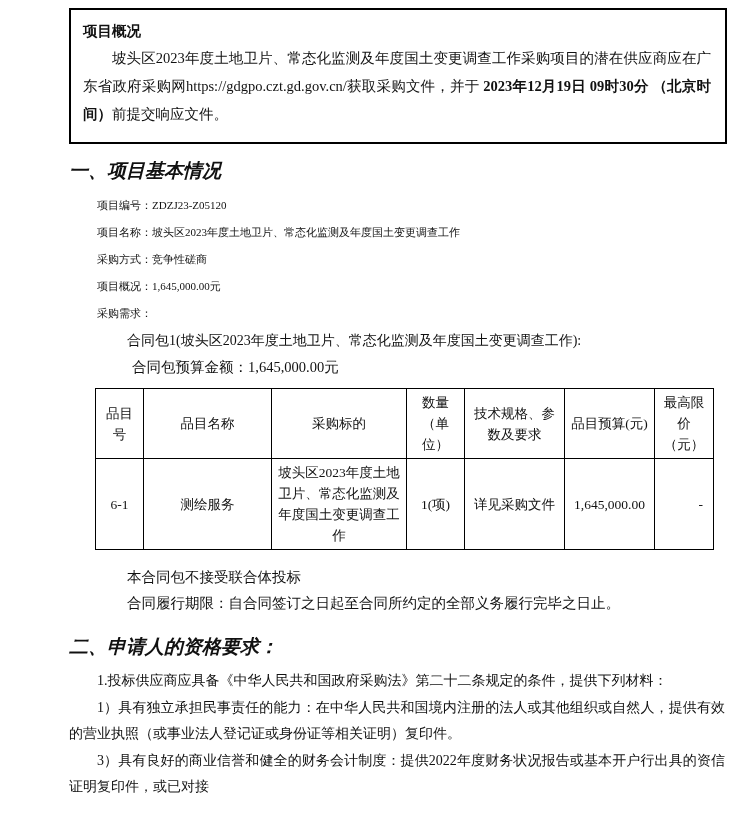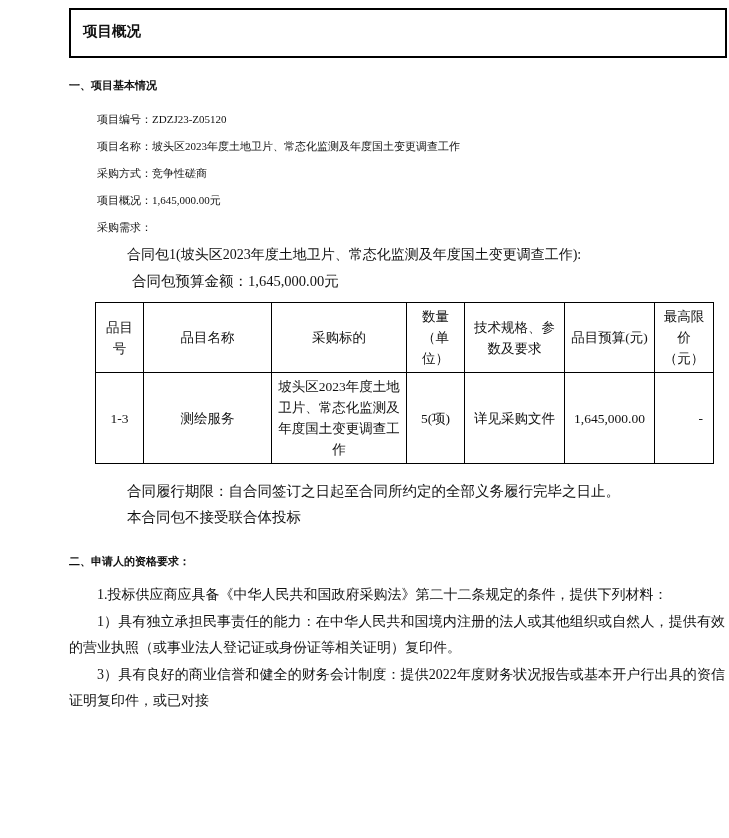--- a/index.html
+++ b/index.html
@@ -32,24 +32,25 @@
   }
   .overview-para {
     margin: 2px 0 0 0;
     font-size: 14.5px;
     line-height: 28px;
     text-indent: 2em;
     text-align: justify;
   }
   .bold { font-weight: bold; }
   .section-heading {
-    font-size: 11px;
+    font-size: 19px;
     font-weight: bold;
     margin: 16px 0 10px 0;
     line-height: 22px;
+    font-style: italic;
   }
   .field-line {
     margin-left: 28px;
     font-size: 11px;
     line-height: 27px;
   }
   .sub-line1 {
     margin-left: 58px;
     font-size: 14px;
     line-height: 27px;
@@ -93,20 +94,21 @@
     text-align: justify;
   }
 </style>
 </head>
 <body>
 
 <div class="page">
 
   <div class="overview-box">
     <p class="overview-title">项目概况</p>
+    <p class="overview-para"><span>坡头区2023年度土地卫片、常态化监测及年度国土变更调查工作采购项目的潜在供应商应在广东省政府采购网</span><span>https://gdgpo.czt.gd.gov.cn/</span><span>获取采购文件，并于 </span><span class="bold">2023年12月19日 09时30分 （北京时间）</span><span>前提交响应文件。</span></p>
   </div>
 
   <div class="section-heading">一、项目基本情况</div>
 
   <div class="field-line">项目编号：ZDZJ23-Z05120</div>
   <div class="field-line">项目名称：坡头区2023年度土地卫片、常态化监测及年度国土变更调查工作</div>
   <div class="field-line">采购方式：竞争性磋商</div>
   <div class="field-line">项目概况：1,645,000.00元</div>
   <div class="field-line">采购需求：</div>
 
@@ -129,34 +131,34 @@
           <th>品目名称</th>
           <th>采购标的</th>
           <th>数量（单位）</th>
           <th>技术规格、参数及要求</th>
           <th>品目预算(元)</th>
           <th>最高限价（元）</th>
         </tr>
       </thead>
     <tbody>
         <tr>
-          <td>1-3</td>
+          <td>6-1</td>
           <td>测绘服务</td>
           <td>坡头区2023年度土地卫片、常态化监测及年度国土变更调查工作</td>
-          <td>5(项)</td>
+          <td>1(项)</td>
           <td>详见采购文件</td>
           <td>1,645,000.00</td>
           <td class="align-right">-</td>
         </tr>
       </tbody>
   </table>
 
   <div class="notes">
+    <div class="note-line">本合同包不接受联合体投标</div>
     <div class="note-line">合同履行期限：自合同签订之日起至合同所约定的全部义务履行完毕之日止。</div>
-    <div class="note-line">本合同包不接受联合体投标</div>
   </div>
 
   <div class="section-heading section2-heading">二、申请人的资格要求：</div>
 
   <p class="para"><span>1.投标供应商应具备《中华人民共和国政府采购法》第二十二条规定的条件，提供下列材料：</span></p>
   <p class="para"><span>1）具有独立承担民事责任的能力：在中华人民共和国境内注册的法人或其他组织或自然人，提供有效的营业执照（或事业法人登记证或身份证等相关证明）复印件。</span></p>
   <p class="para"><span>3）具有良好的商业信誉和健全的财务会计制度：提供2022年度财务状况报告或基本开户行出具的资信证明复印件，或已对接</span></p>
 
 </div>
 

